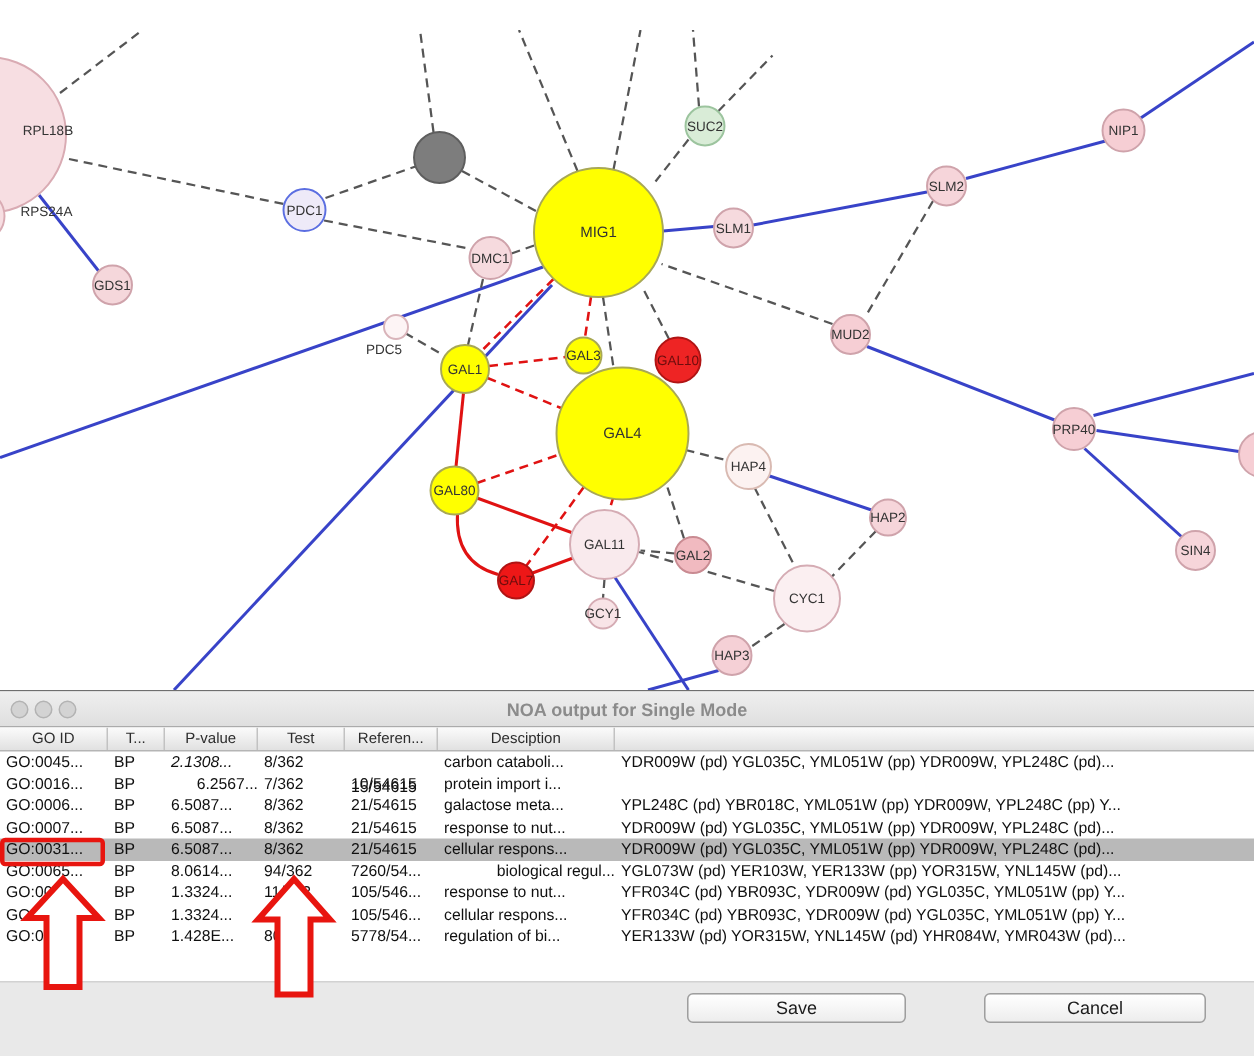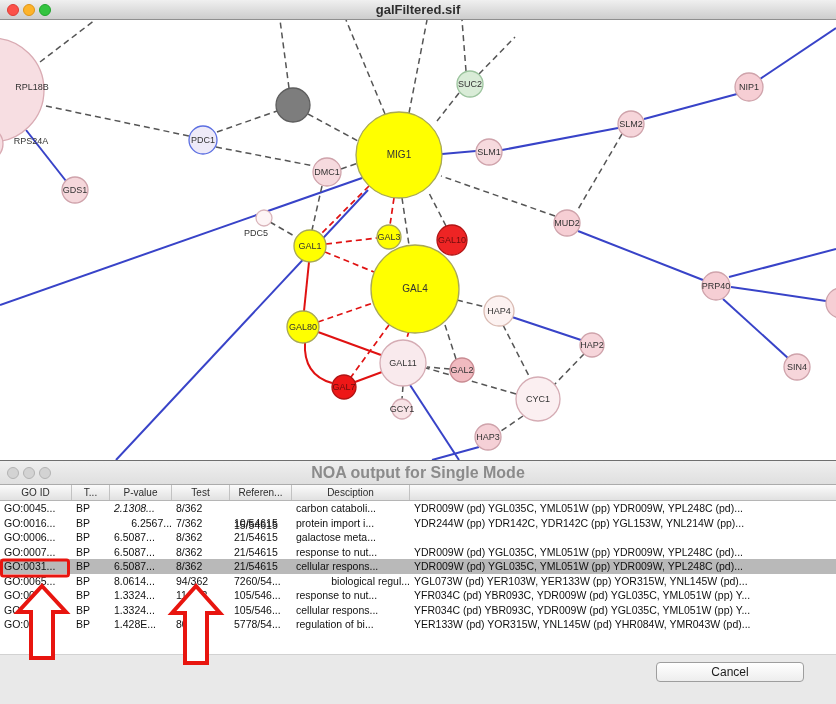--- a/index.html
+++ b/index.html
@@ -4,21 +4,21 @@
 <style>
   * { box-sizing: border-box; }
   html, body { margin: 0; padding: 0; }
   body { width: 836px; height: 704px; font-family: "Liberation Sans", sans-serif; background: #000; }
   .screen { position: relative; width: 836px; height: 704px; overflow: hidden; background: #dcdcdc; }
 
   
   .graph-window { position: absolute; top: 0; left: 0; width: 836px; height: 461px; background: #ffffff; border-bottom: 1px solid #6f6f6f; }
   .titlebar { position: relative; width: 100%; text-align: center; }
   .titlebar.active { height: 20px; line-height: 20px; font-size: 13px; font-weight: bold; color: #2f2f2f; background: linear-gradient(#f0f0f0, #cdcdcd); border-bottom: 1px solid #8f8f8f; }
-  .titlebar.inactive { height: 24px; line-height: 24px; font-size: 16px; font-weight: bold; color: #8b8b8b; background: linear-gradient(#efefef, #dfdfdf); border-bottom: 1px solid #ababab; }
+  .titlebar.inactive { height: 24px; line-height: 24px; font-size: 12px; font-weight: bold; color: #8b8b8b; background: linear-gradient(#efefef, #dfdfdf); border-bottom: 1px solid #ababab; }
   .lights { position: absolute; left: 7px; display: flex; gap: 4px; }
   .titlebar.active .lights { top: 4px; }
   .titlebar.inactive .lights { top: 6px; }
   .light { width: 12px; height: 12px; border-radius: 50%; }
   .light.red    { background: #fc5149; border: 1px solid #dd3d36; }
   .light.yellow { background: #fdb32a; border: 1px solid #de9416; }
   .light.green  { background: #34c440; border: 1px solid #22a42e; }
   .light.gray   { background: #d3d3d3; border: 1px solid #b3b3b3; }
   .network { position: absolute; top: 20px; left: 0; display: block; background: #ffffff; }
   svg text { font-family: "Liberation Sans", sans-serif; }
@@ -37,28 +37,20 @@
 
   
   .annotations { position: absolute; top: 0; left: 0; pointer-events: none; z-index: 20; }
 </style>
 </head>
 <body>
 
 <div class="screen">
 
   <section class="graph-window">
-    <div class="titlebar active">
-      <div class="lights">
-        <span class="light red"></span>
-        <span class="light yellow"></span>
-        <span class="light green"></span>
-      </div>
-      <span>galFiltered.sif</span>
-    </div>
     <svg id="net" class="network" width="836" height="440" viewBox="0 0 836 440">
         <line x1="836" y1="8" x2="760" y2="59" stroke="#3843c8" stroke-width="2"></line>
         <line x1="737" y1="74" x2="644" y2="99" stroke="#3843c8" stroke-width="2"></line>
         <line x1="618" y1="108" x2="502" y2="130" stroke="#3843c8" stroke-width="2"></line>
         <line x1="476" y1="131" x2="442" y2="134" stroke="#3843c8" stroke-width="2"></line>
         <line x1="578" y1="211" x2="703" y2="260" stroke="#3843c8" stroke-width="2"></line>
         <line x1="723" y1="279" x2="789" y2="339" stroke="#3843c8" stroke-width="2"></line>
         <line x1="731" y1="267" x2="826" y2="281" stroke="#3843c8" stroke-width="2"></line>
         <line x1="729" y1="257" x2="836" y2="229" stroke="#3843c8" stroke-width="2"></line>
         <line x1="362" y1="158" x2="0" y2="285" stroke="#3843c8" stroke-width="2"></line>
@@ -192,29 +184,29 @@
             <div class="tcell" style="width: 118px;">carbon cataboli...</div>
             <div class="tcell" style="width: 426px;">YDR009W (pd) YGL035C, YML051W (pp) YDR009W, YPL248C (pd)...</div>
           </div>
           <div class="trow">
             <div class="tcell" style="width: 72px;">GO:0016...</div>
             <div class="tcell" style="width: 38px;">BP</div>
             <div class="tcell" style="width: 62px; text-align: right;">6.2567...</div>
             <div class="tcell" style="width: 58px;">7/362</div>
             <div class="tcell" style="width: 62px;">10/54615</div>
             <div class="tcell" style="width: 118px;">protein import i...</div>
-            <div class="tcell" style="width: 426px;">YDR244W (pp) YDR142C, YDR142C (pp) YGL153W, YNL214W (pp)...</div>
           </div>
           <div class="trow">
             <div class="tcell" style="width: 72px;">GO:0006...</div>
             <div class="tcell" style="width: 38px;">BP</div>
             <div class="tcell" style="width: 62px;">6.5087...</div>
             <div class="tcell" style="width: 58px;">8/362</div>
             <div class="tcell" style="width: 62px;">21/54615</div>
             <div class="tcell" style="width: 118px;">galactose meta...</div>
+            <div class="tcell" style="width: 426px;">YPL248C (pd) YBR018C, YML051W (pp) YDR009W, YPL248C (pp) Y...</div>
           </div>
           <div class="trow">
             <div class="tcell" style="width: 72px;">GO:0007...</div>
             <div class="tcell" style="width: 38px;">BP</div>
             <div class="tcell" style="width: 62px;">6.5087...</div>
             <div class="tcell" style="width: 58px;">8/362</div>
             <div class="tcell" style="width: 62px;">21/54615</div>
             <div class="tcell" style="width: 118px;">response to nut...</div>
             <div class="tcell" style="width: 426px;">YDR009W (pd) YGL035C, YML051W (pp) YDR009W, YPL248C (pd)...</div>
           </div>
@@ -259,20 +251,21 @@
             <div class="tcell" style="width: 38px;">BP</div>
             <div class="tcell" style="width: 62px;">1.428E...</div>
             <div class="tcell" style="width: 58px;">80/362</div>
             <div class="tcell" style="width: 62px;">5778/54...</div>
             <div class="tcell" style="width: 118px;">regulation of bi...</div>
             <div class="tcell" style="width: 426px;">YER133W (pd) YOR315W, YNL145W (pd) YHR084W, YMR043W (pd)...</div>
           </div>
         </div>
     </div>
     <div class="footer">
+      <button class="btn save">Save</button>
       <button class="btn cancel">Cancel</button>
     </div>
   </section>
 
   <svg class="annotations" width="836" height="704" viewBox="0 0 836 704">
     <rect class="annot" x="1.5" y="560" width="67" height="16" rx="2" fill="none" stroke-width="3" stroke="#e8150f"></rect>
     <polygon class="annot" points="42,586 66,612 53,612 53,658 31,658 31,612 18,612" fill="#ffffff" stroke-width="4" stroke="#e8150f"></polygon>
     <polygon class="annot" points="196,586 220,613 207,613 207,663 185,663 185,613 172,613" fill="#ffffff" stroke-width="4" stroke="#e8150f"></polygon>
   </svg>
 

